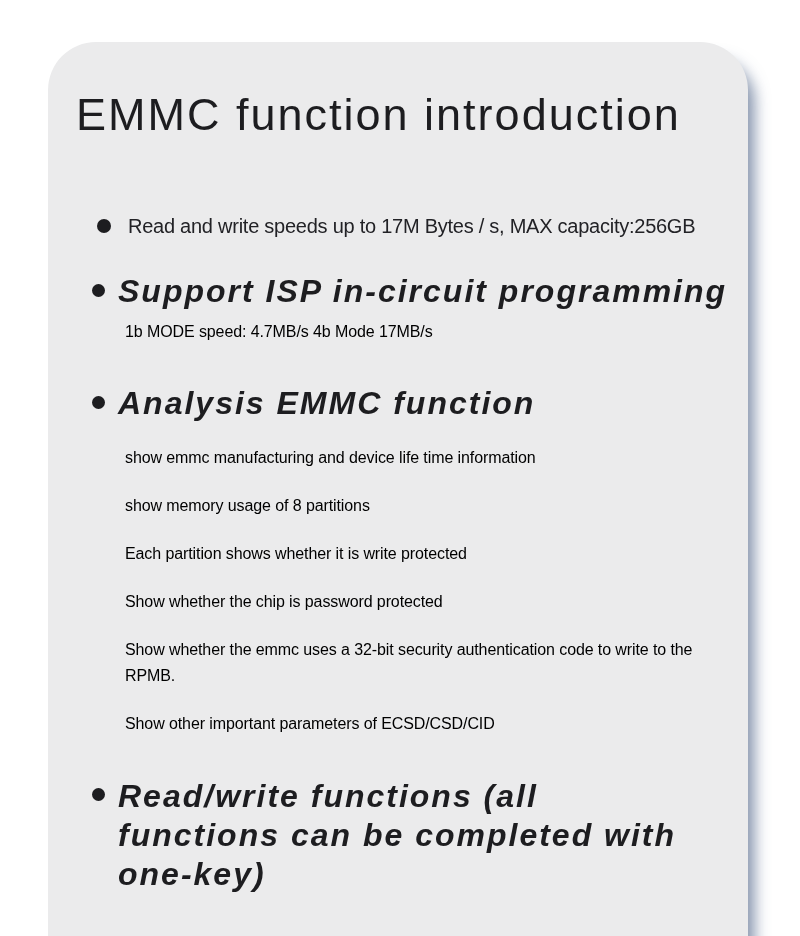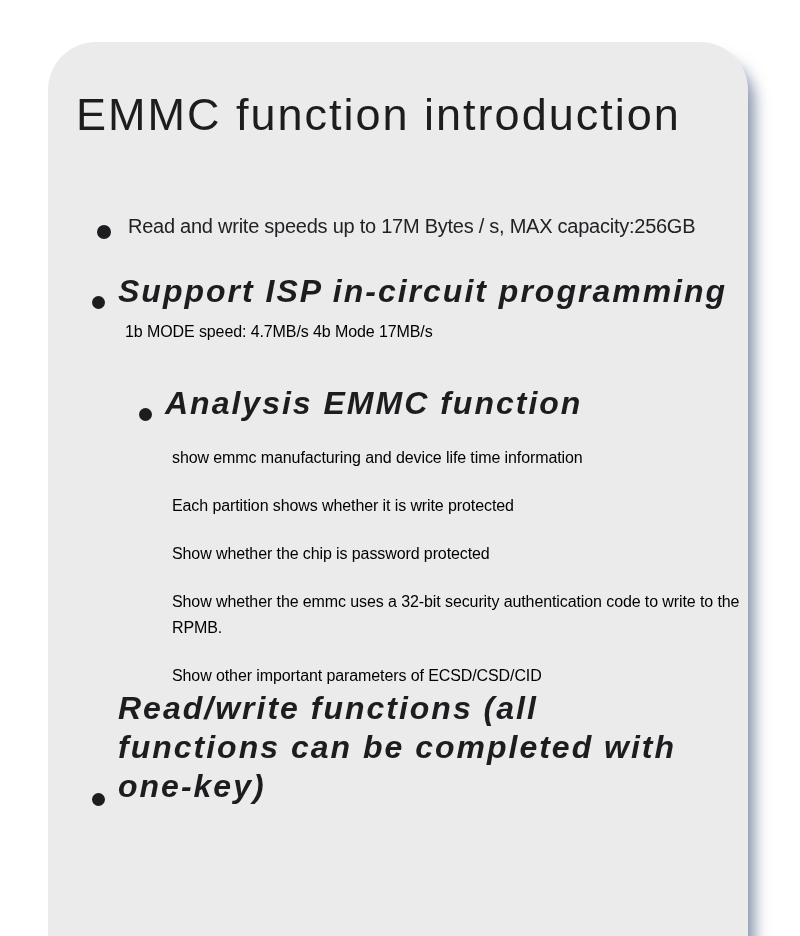--- a/index.html
+++ b/index.html
@@ -26,21 +26,21 @@
   .title {
     margin: 0 0 0 28px;
     font-size: 45px;
     line-height: 54px;
     font-weight: 400;
     letter-spacing: 2px;
     color: #1d1d20;
   }
   .bullet-row {
     display: flex;
-    align-items: flex-end;
+    align-items: flex-start;
   }
   .dot {
     flex: 0 0 auto;
     border-radius: 50%;
     background: #1d1d20;
   }
   .intro-row {
     margin: 71px 0 0 49px;
   }
   .intro-row .dot {
@@ -70,22 +70,22 @@
     font-weight: 700;
     letter-spacing: 2px;
     color: #1d1d20;
     font-style: italic;
   }
   h2.wrap {
     width: 580px;
     line-height: 39px;
   }
   .section-isp { margin-top: 34px; }
-  .section-analysis { margin-top: 40px; padding-left: 47px; }
-  .section-readwrite { }
+  .section-analysis { margin-top: 40px; }
+  .section-readwrite { margin-top: 40px; }
   .sub {
     margin: 10px 0 0 77px;
     max-width: 580px;
     font-size: 16px;
     line-height: 26px;
     letter-spacing: -0.1px;
     color: #000000;
   }
   .section-analysis .sub { margin-top: 22px; }
   .section-analysis .sub.first { margin-top: 24px; }
@@ -109,20 +109,21 @@
     </div>
     <p class="sub">1b MODE speed: 4.7MB/s 4b Mode 17MB/s</p>
   </div>
 
   <div class="section section-analysis">
     <div class="bullet-row heading-row">
       <span class="dot"></span>
       <h2>Analysis EMMC function</h2>
     </div>
     <p class="sub first">show emmc manufacturing and device life time information</p>
+    <p class="sub">show memory usage of 8 partitions</p>
     <p class="sub">Each partition shows whether it is write protected</p>
     <p class="sub">Show whether the chip is password protected</p>
     <p class="sub">Show whether the emmc uses a 32-bit security authentication code to write to the RPMB.</p>
     <p class="sub">Show other important parameters of ECSD/CSD/CID</p>
   </div>
 
   <div class="section section-readwrite">
     <div class="bullet-row heading-row">
       <span class="dot"></span>
       <h2 class="wrap">Read/write functions (all functions can be completed with one-key)</h2>

